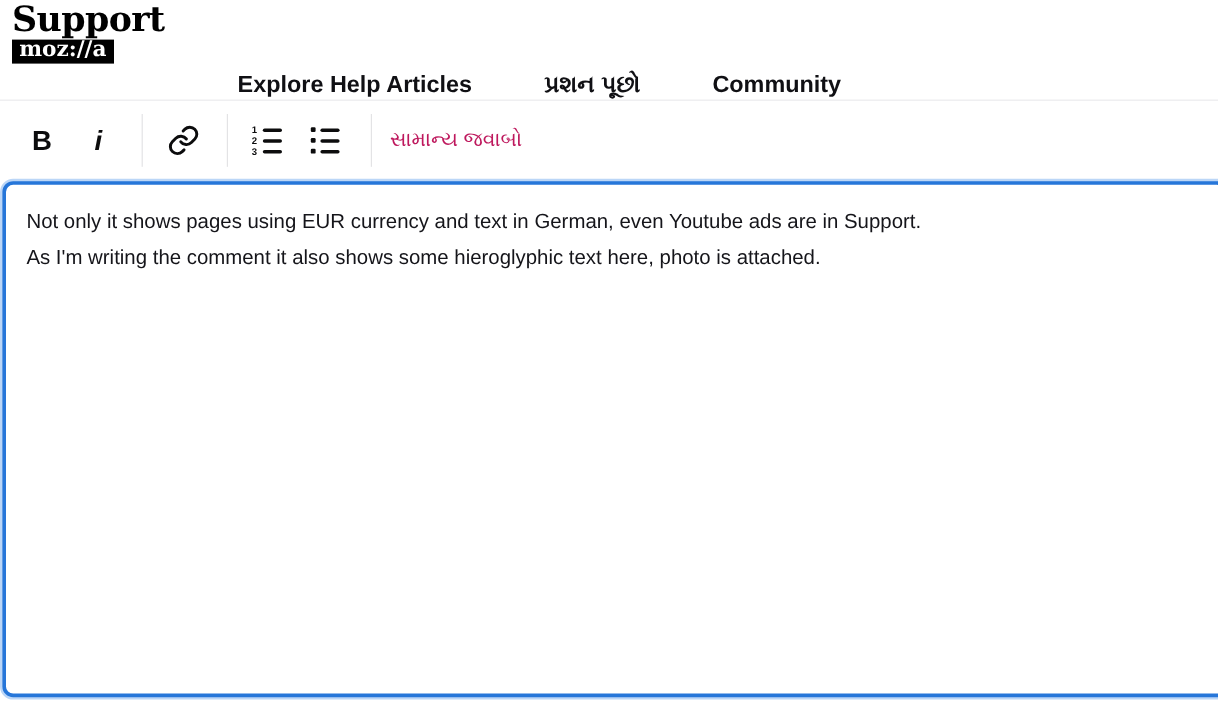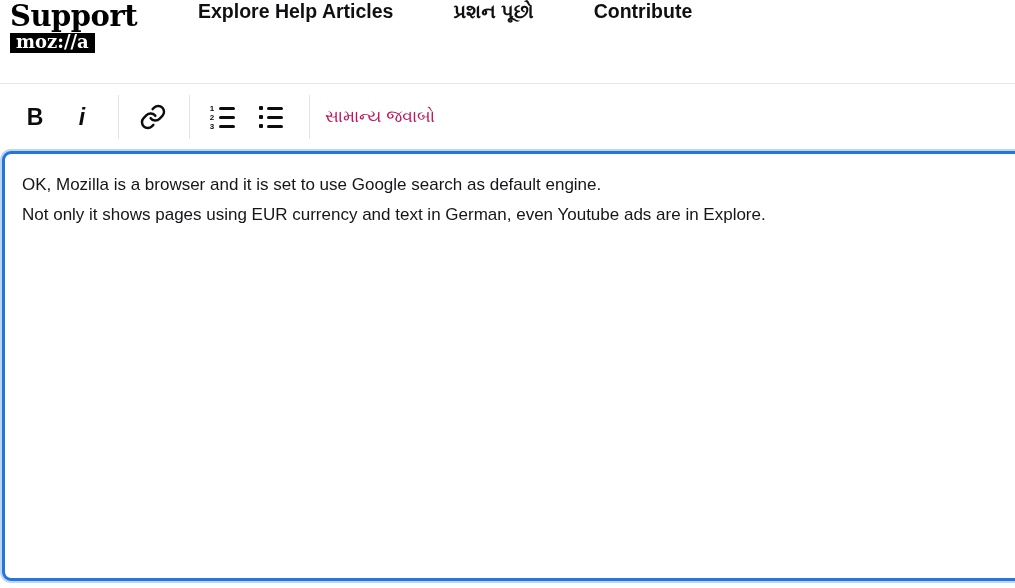--- a/index.html
+++ b/index.html
@@ -35,21 +35,21 @@
     color: #ffffff;
     font-family: "DejaVu Serif", serif;
     font-weight: 700;
     font-size: 18px;
     line-height: 14px;
     padding: 2px 6px 4px 6px;
     margin-top: 1px;
   }
   .main-nav {
     position: absolute; left: 198px; top: 0; height: 83px;
-    display: flex; align-items: flex-start; gap: 60px;
+    display: flex; align-items: flex-end; gap: 60px;
   }
   .nav-item {
     font-weight: 700;
     font-size: 19.5px;
     color: #101014;
     text-decoration: none;
     white-space: nowrap;
     cursor: pointer;
   }
   .header-divider {
@@ -132,21 +132,21 @@
 <div class="page">
 
   <header class="site-header">
     <div class="logo">
       <div class="logo-title">Support</div>
       <div class="logo-box">moz://a</div>
     </div>
     <nav class="main-nav">
       <a class="nav-item">Explore Help Articles</a>
       <a class="nav-item">પ્રશન પૂછો</a>
-      <a class="nav-item">Contribute</a>
+      <a class="nav-item">Community</a>
     </nav>
   </header>
 
   <div class="header-divider"></div>
 
   <div class="toolbar">
     <button class="tb-btn tb-bold">
       <span>B</span>
     </button>
     <button class="tb-btn tb-italic btn-i">
@@ -197,17 +197,17 @@
         </span>
       </span>
     </button>
 
     <div class="tb-divider d3"></div>
 
     <span class="quick-responses">સામાન્ય જવાબો</span>
   </div>
 
   <div class="editor">
-    <div class="editor-line">OK, Mozilla is a browser and it is set to use Google search as default engine.</div>
-    <div class="editor-line"><span>Not only it shows pages using EUR currency and text in German, even </span><span class="misspelled">Youtube</span><span> ads are in Explore.</span></div>
+    <div class="editor-line"><span>Not only it shows pages using EUR currency and text in German, even </span><span class="misspelled">Youtube</span><span> ads are in Support.</span></div>
+    <div class="editor-line">As I'm writing the comment it also shows some hieroglyphic text here, photo is attached.</div>
   </div>
 
 </div>
 
 </body></html>

